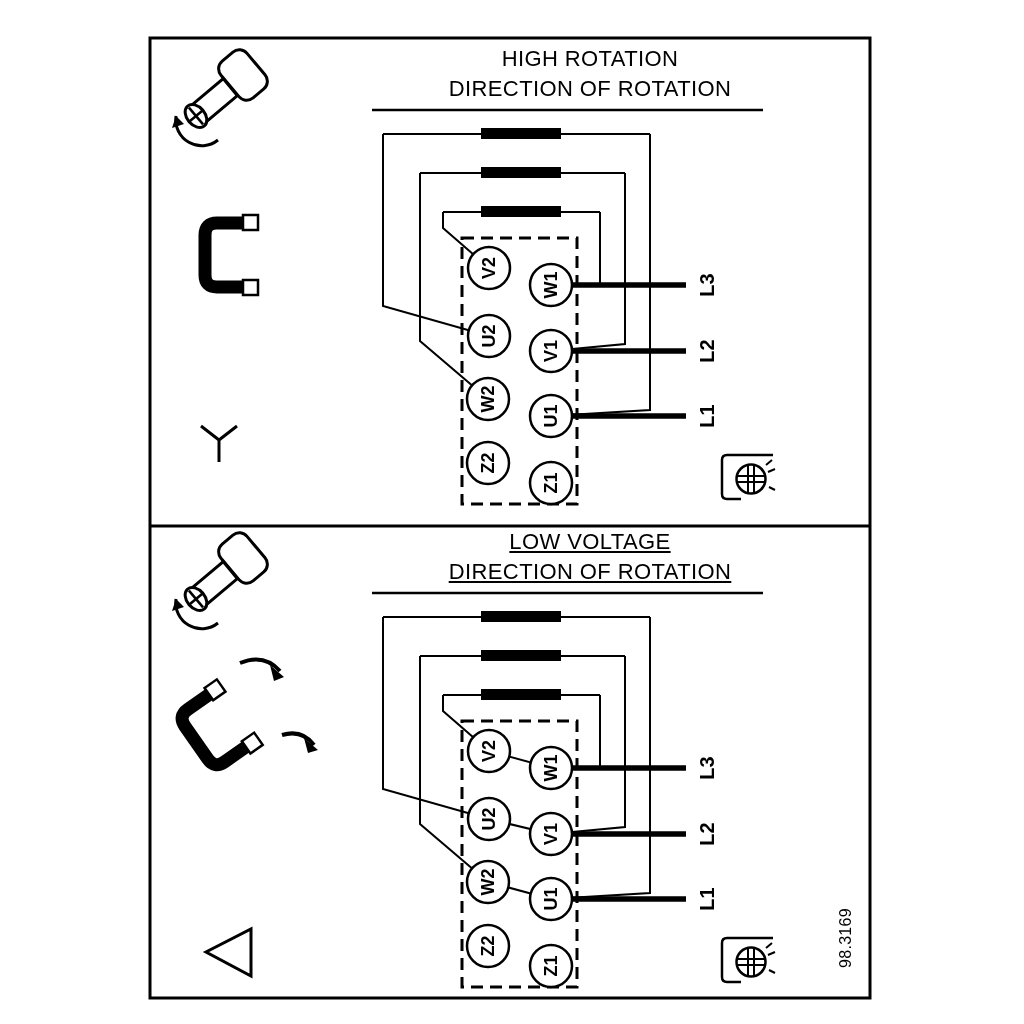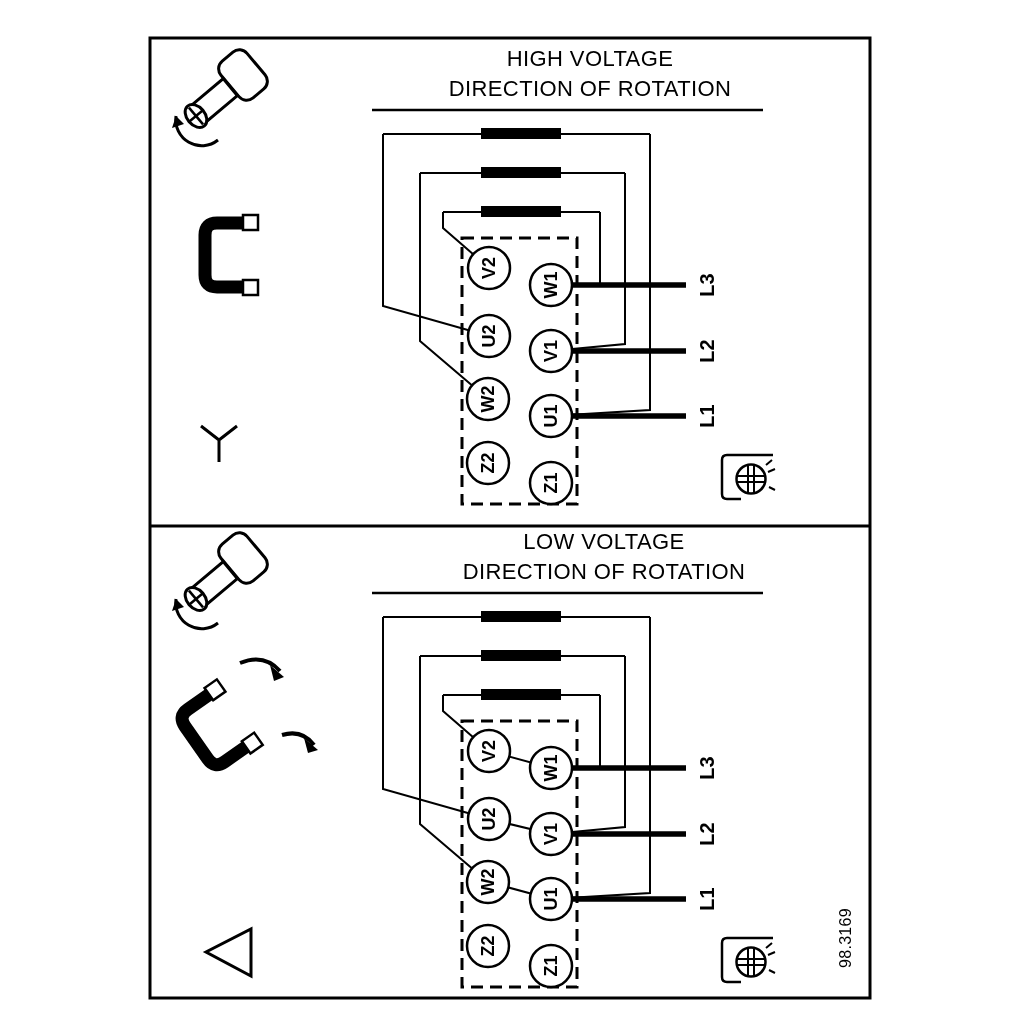--- a/index.html
+++ b/index.html
@@ -144,24 +144,24 @@
 
     <g transform="translate(717,450)">
         <use href="#ground-def"></use>
       </g>
     <g transform="translate(717,933)">
         <use href="#ground-def"></use>
       </g>
   </svg>
 
   <div class="txt title-block" style="left:390px;top:44px;">
-    <div>HIGH VOLTAGE</div>
+    <div>HIGH ROTATION</div>
     <div>DIRECTION OF ROTATION</div>
   </div>
-  <div class="txt title-block" style="left:404px;top:527px;">
+  <div class="txt title-block" style="left:390px;top:527px;text-decoration:underline;">
     <div>LOW VOLTAGE</div>
     <div>DIRECTION OF ROTATION</div>
   </div>
 
   <div class="txt tlabel" style="left:468px;top:247px;">V2</div>
   <div class="txt tlabel" style="left:468px;top:315px;">U2</div>
   <div class="txt tlabel" style="left:467px;top:378px;">W2</div>
   <div class="txt tlabel" style="left:467px;top:442px;">Z2</div>
   <div class="txt tlabel" style="left:530px;top:264px;">W1</div>
   <div class="txt tlabel" style="left:530px;top:330px;">V1</div>

